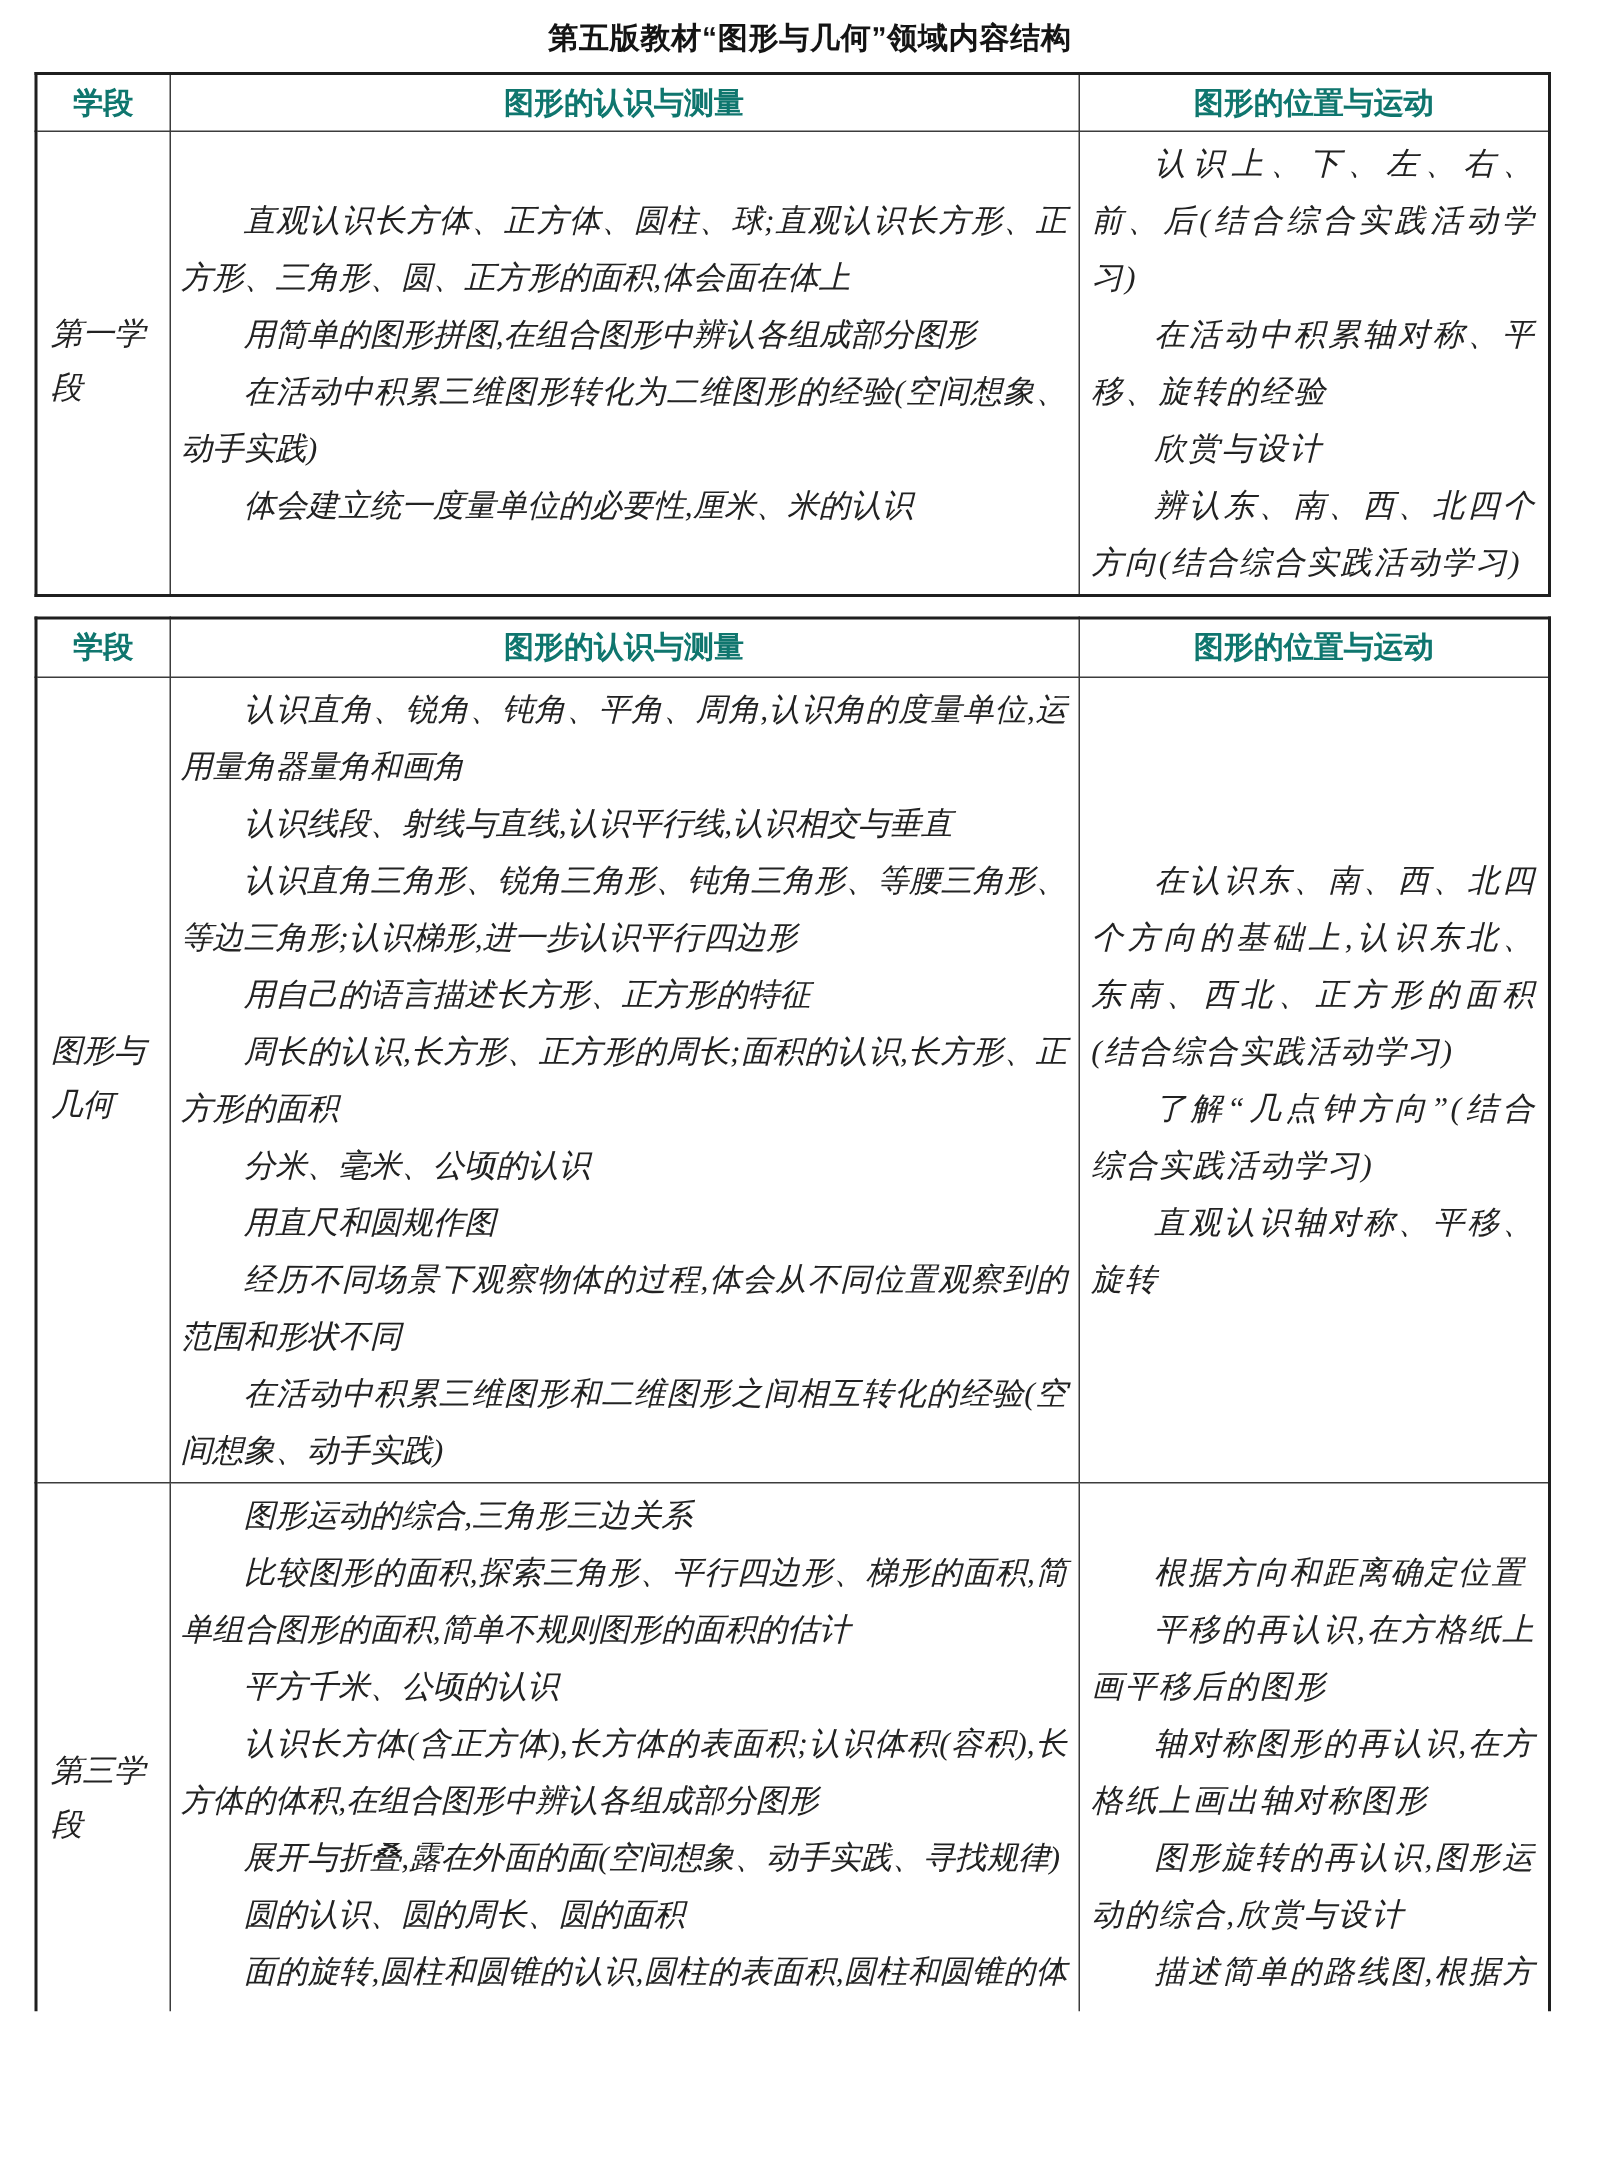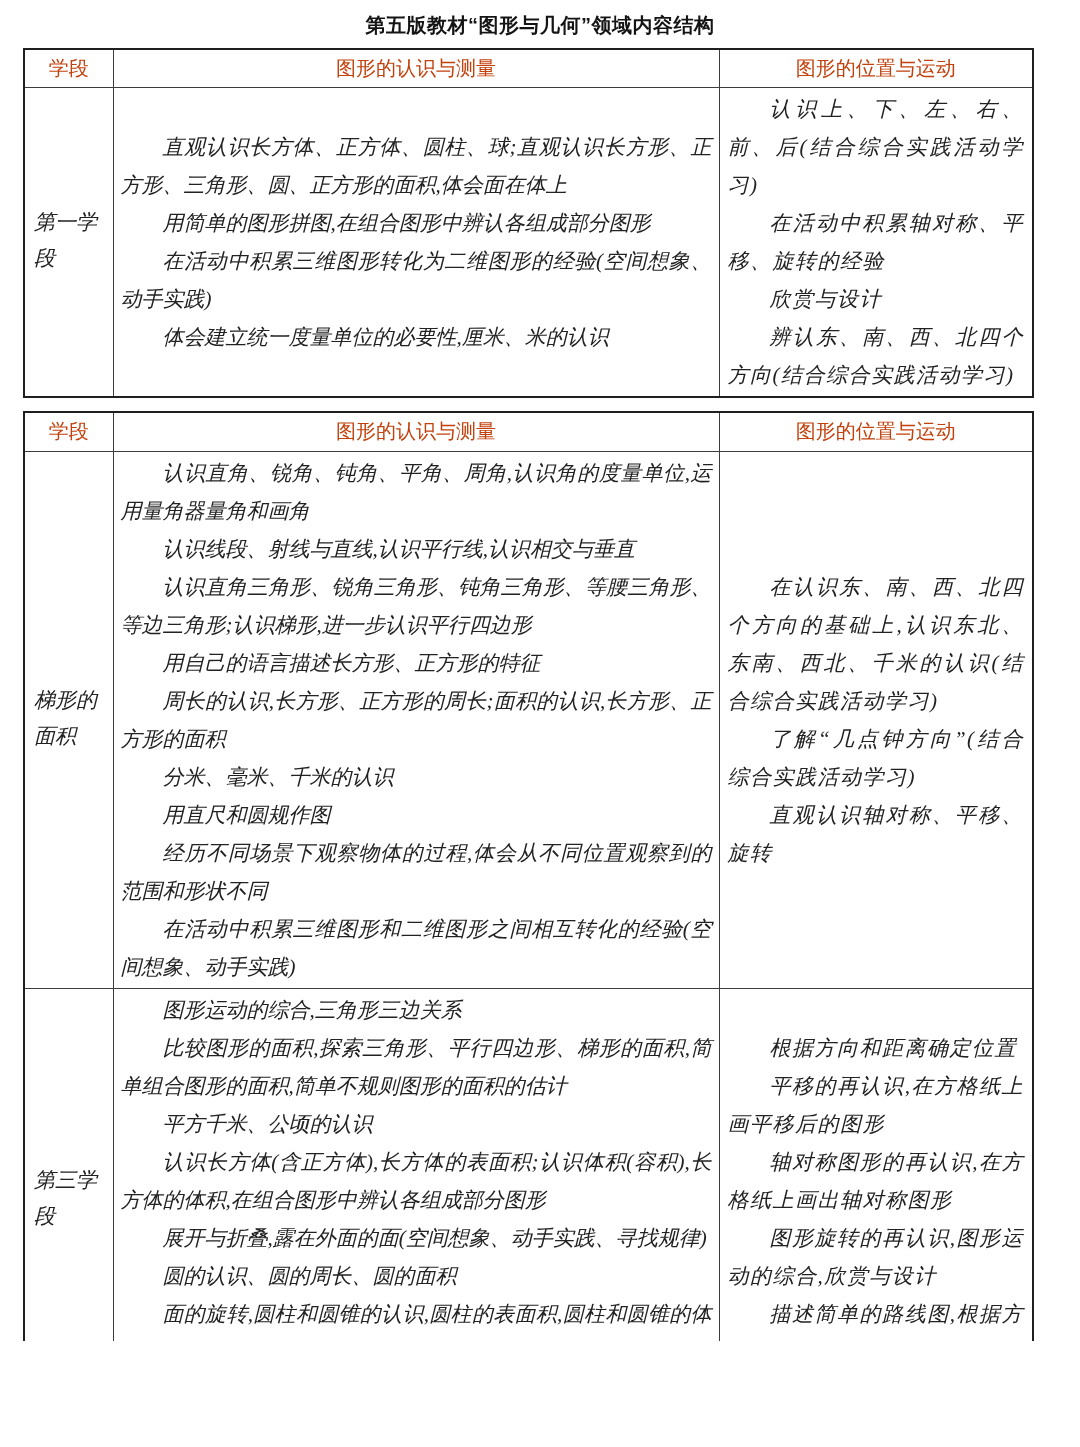--- a/index.html
+++ b/index.html
@@ -36,24 +36,24 @@
   table.content-table.second { margin-top: 13px; }
   .content-table th,
   .content-table td {
     border: 1px solid #3c3c3c;
     padding: 0;
     vertical-align: middle;
     overflow: hidden;
   }
   .content-table th {
     font-family: "Liberation Sans", sans-serif;
-    font-weight: normal;
+    font-weight: bold;
     font-size: 20px;
     text-align: center;
-    color: #c2410c;
+    color: #0f766e;
   }
   col.c-stage { width: 89px; }
   col.c-recognition { width: 606px; }
   col.c-position { width: 314px; }
   tr.h-header1 { height: 38px; }
   tr.h-row1    { height: 260px; }
   tr.h-header2 { height: 40px; }
   tr.h-row2    { height: 526px; }
   tr.h-row3    { height: 419px; }
   td.stage-cell {
@@ -121,34 +121,34 @@
         <col class="c-recognition">
         <col class="c-position">
     </colgroup>
     <tbody>
         <tr class="h-header2">
       <th>学段</th>
       <th>图形的认识与测量</th>
       <th>图形的位置与运动</th>
     </tr>
     <tr class="h-row2">
-      <td class="stage-cell">梯形的面积</td>
+      <td class="stage-cell">图形与几何</td>
       <td class="content-cell">
             <p>认识直角、锐角、钝角、平角、周角,认识角的度量单位,运用量角器量角和画角</p>
             <p>认识线段、射线与直线,认识平行线,认识相交与垂直</p>
             <p>认识直角三角形、锐角三角形、钝角三角形、等腰三角形、等边三角形;认识梯形,进一步认识平行四边形</p>
             <p>用自己的语言描述长方形、正方形的特征</p>
             <p>周长的认识,长方形、正方形的周长;面积的认识,长方形、正方形的面积</p>
-            <p>分米、毫米、千米的认识</p>
+            <p>分米、毫米、公顷的认识</p>
             <p>用直尺和圆规作图</p>
             <p>经历不同场景下观察物体的过程,体会从不同位置观察到的范围和形状不同</p>
             <p>在活动中积累三维图形和二维图形之间相互转化的经验(空间想象、动手实践)</p>
           </td>
       <td class="content-cell position-cell">
-            <p>在认识东、南、西、北四个方向的基础上,认识东北、东南、西北、千米的认识(结合综合实践活动学习)</p>
+            <p>在认识东、南、西、北四个方向的基础上,认识东北、东南、西北、正方形的面积(结合综合实践活动学习)</p>
             <p>了解“几点钟方向”(结合综合实践活动学习)</p>
             <p>直观认识轴对称、平移、旋转</p>
           </td>
     </tr>
     <tr class="h-row3">
       <td class="stage-cell">第三学段</td>
       <td class="content-cell">
             <p>图形运动的综合,三角形三边关系</p>
             <p>比较图形的面积,探索三角形、平行四边形、梯形的面积,简单组合图形的面积,简单不规则图形的面积的估计</p>
             <p>平方千米、公顷的认识</p>

